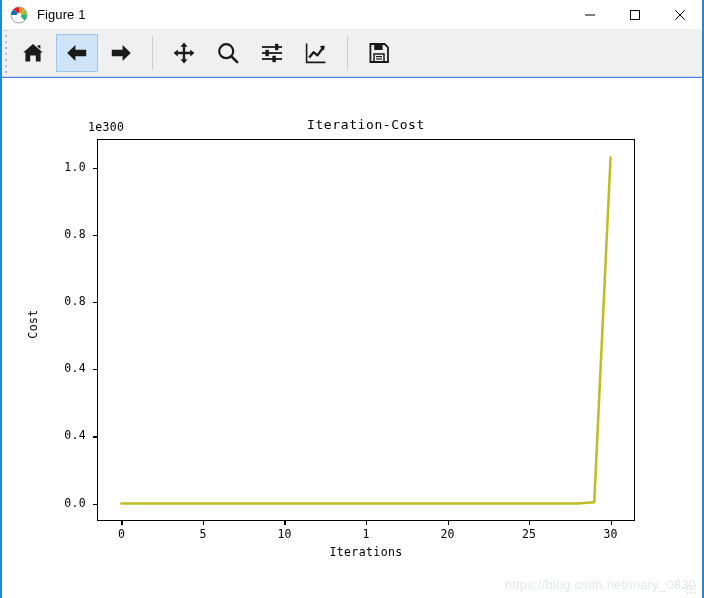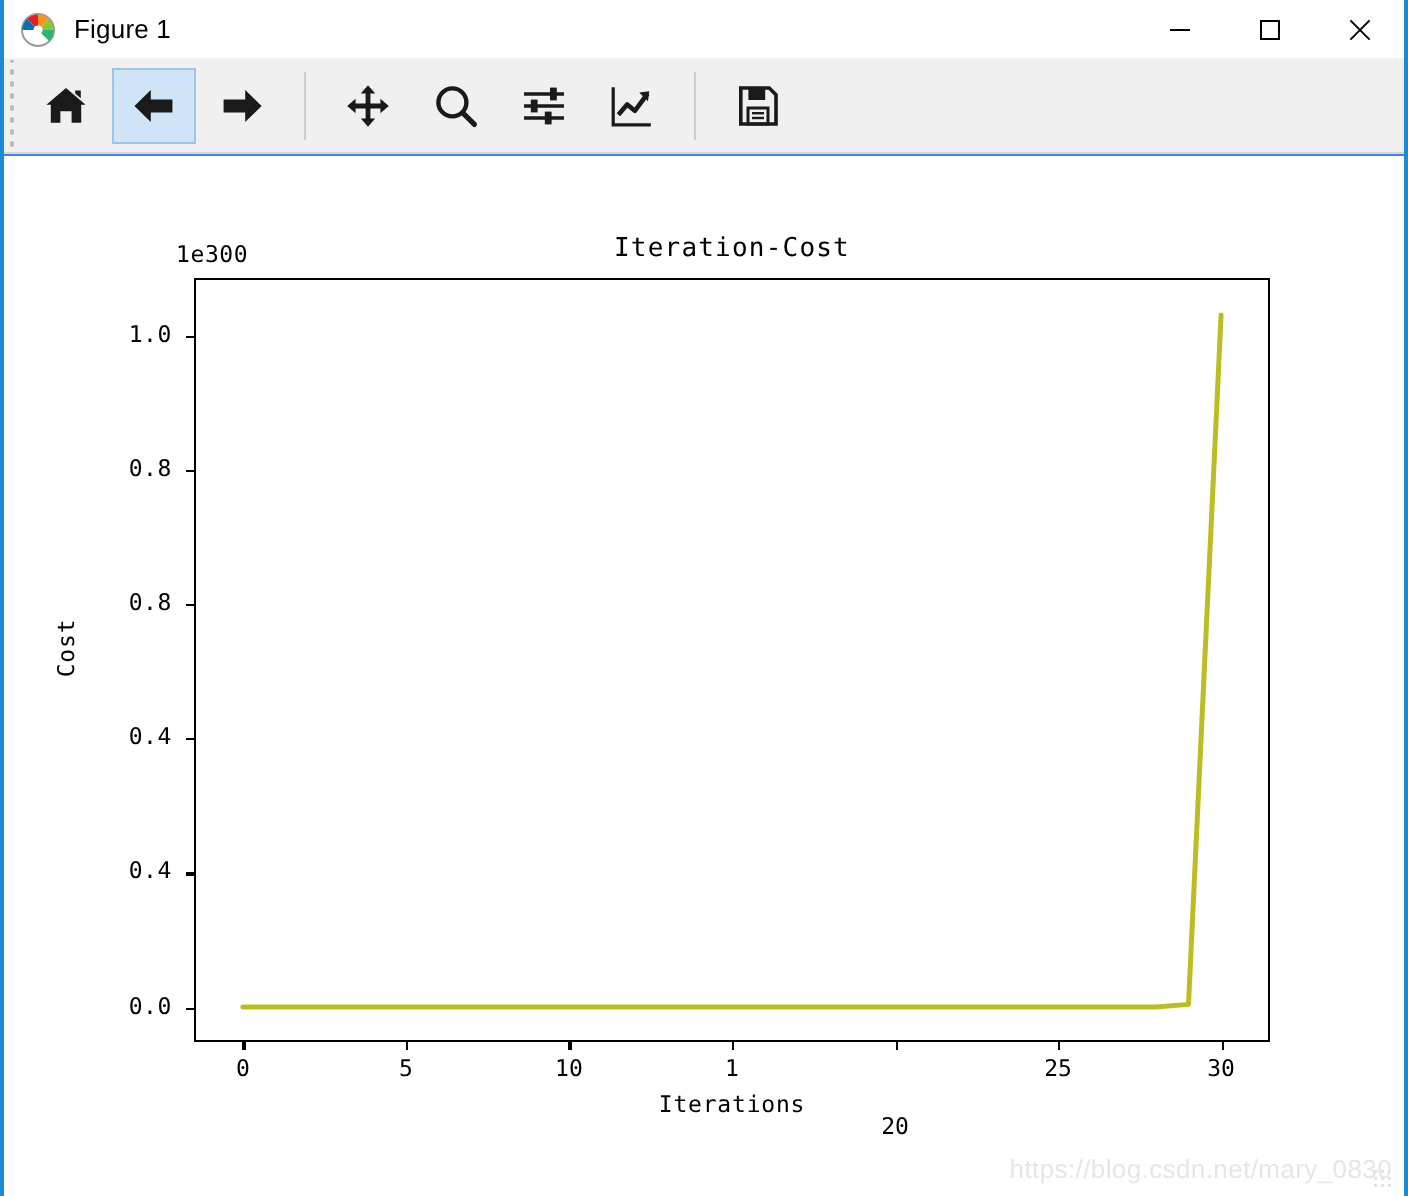--- a/index.html
+++ b/index.html
@@ -388,21 +388,21 @@
       <div id="xticks-layer">
           <div class="xtick-mark" style="left: 119.455px;"></div>
           <div class="xtick-label mono" style="left: 119.455px;">0</div>
           <div class="xtick-mark" style="left: 200.97px;"></div>
           <div class="xtick-label mono" style="left: 200.97px;">5</div>
           <div class="xtick-mark" style="left: 282.485px;"></div>
           <div class="xtick-label mono" style="left: 282.485px;">10</div>
           <div class="xtick-mark" style="left: 364px;"></div>
           <div class="xtick-label mono" style="left: 364px;">1</div>
           <div class="xtick-mark" style="left: 445.515px;"></div>
-          <div class="xtick-label mono" style="left: 445.515px; margin-top: 29px;">20</div>
+          <div class="xtick-label mono" style="left: 445.515px;">20</div>
           <div class="xtick-mark" style="left: 527.03px;"></div>
           <div class="xtick-label mono" style="left: 527.03px;">25</div>
           <div class="xtick-mark" style="left: 608.545px;"></div>
           <div class="xtick-label mono" style="left: 608.545px;">30</div>
         </div>
       <div id="yticks-layer">
           <div class="ytick-mark" style="top: 425.529px;"></div>
           <div class="ytick-label mono" style="top: 425.529px;">0.0</div>
           <div class="ytick-mark" style="top: 358.335px;"></div>
           <div class="ytick-label mono" style="top: 358.335px;">0.4</div>

